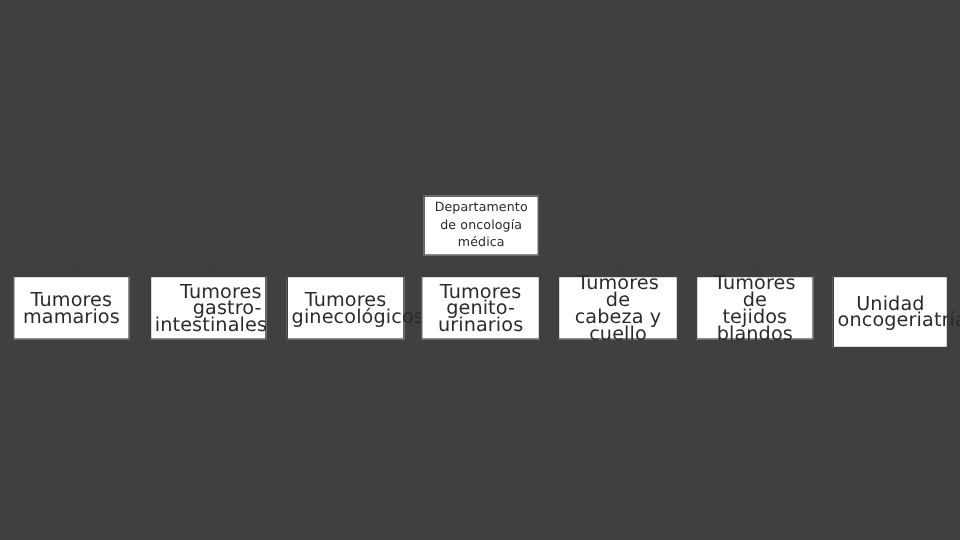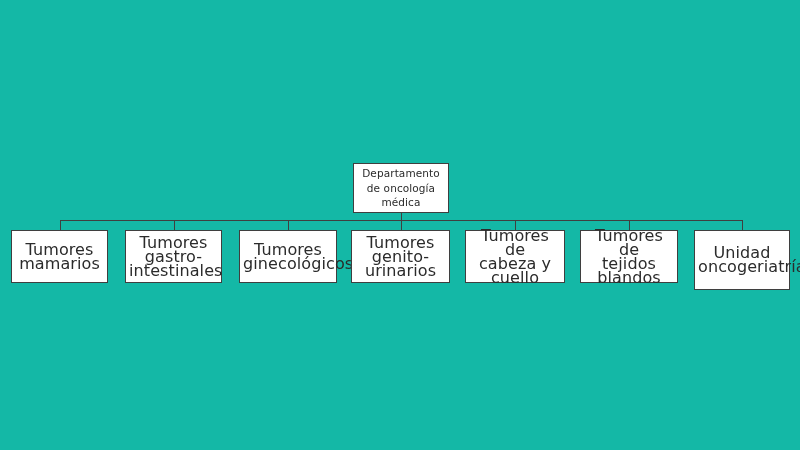--- a/index.html
+++ b/index.html
@@ -11,21 +11,21 @@
     width: 800px;
     height: 450px;
     background: #ffffff;
     font-family: "DejaVu Sans", "Liberation Sans", sans-serif;
     overflow: hidden;
   }
   #chart-canvas {
     position: relative;
     width: 800px;
     height: 450px;
-    background: #14b8a6;
+    background: #404040;
   }
   .node-box {
     position: absolute;
     box-sizing: border-box;
     border: 1px solid #3f3f3f;
     background: #ffffff;
     display: flex;
     align-items: center;
     justify-content: center;
     text-align: center;
@@ -69,21 +69,21 @@
   <div class="connector v" id="root-stem" style="left: 401px; top: 213px; height: 8px;"></div>
   <div class="connector h" id="bus-line" style="left: 60px; top: 220px; width: 683px;"></div>
 
   <div id="children-layer">
       <div class="connector v" style="left: 60px; top: 220px; height: 11px;"></div>
       <div class="node-box" style="left: 11px; top: 230px; width: 97px; height: 53px;">
         <span class="node-label">Tumores
 mamarios</span>
       </div>
       <div class="connector v" style="left: 174px; top: 220px; height: 11px;"></div>
-      <div class="node-box" style="left: 125px; top: 230px; width: 97px; height: 53px;">
+      <div class="node-box" style="left: 125px; top: 230px; width: 97px; height: 53px; text-align: right;">
         <span class="node-label">Tumores gastro-
 intestinales</span>
       </div>
       <div class="connector v" style="left: 288px; top: 220px; height: 11px;"></div>
       <div class="node-box" style="left: 239px; top: 230px; width: 98px; height: 53px;">
         <span class="node-label">Tumores
 ginecológicos</span>
       </div>
       <div class="connector v" style="left: 401px; top: 220px; height: 11px;"></div>
       <div class="node-box" style="left: 351px; top: 230px; width: 99px; height: 53px; justify-content: center;">

